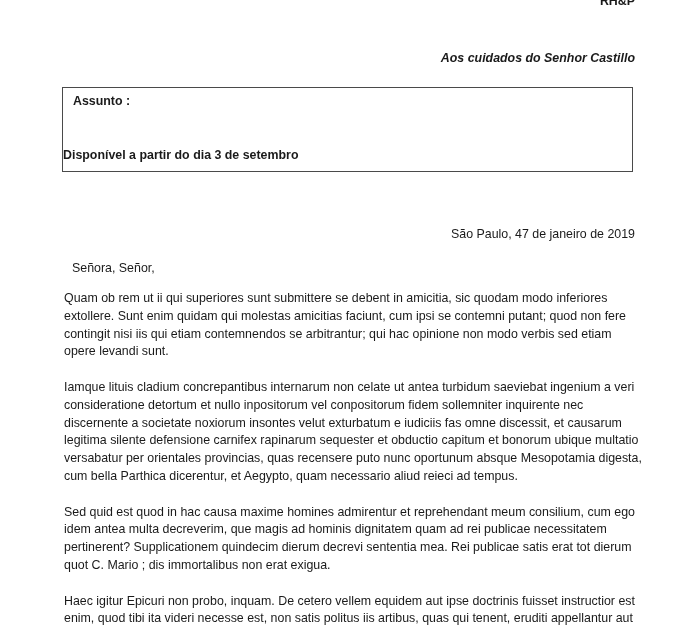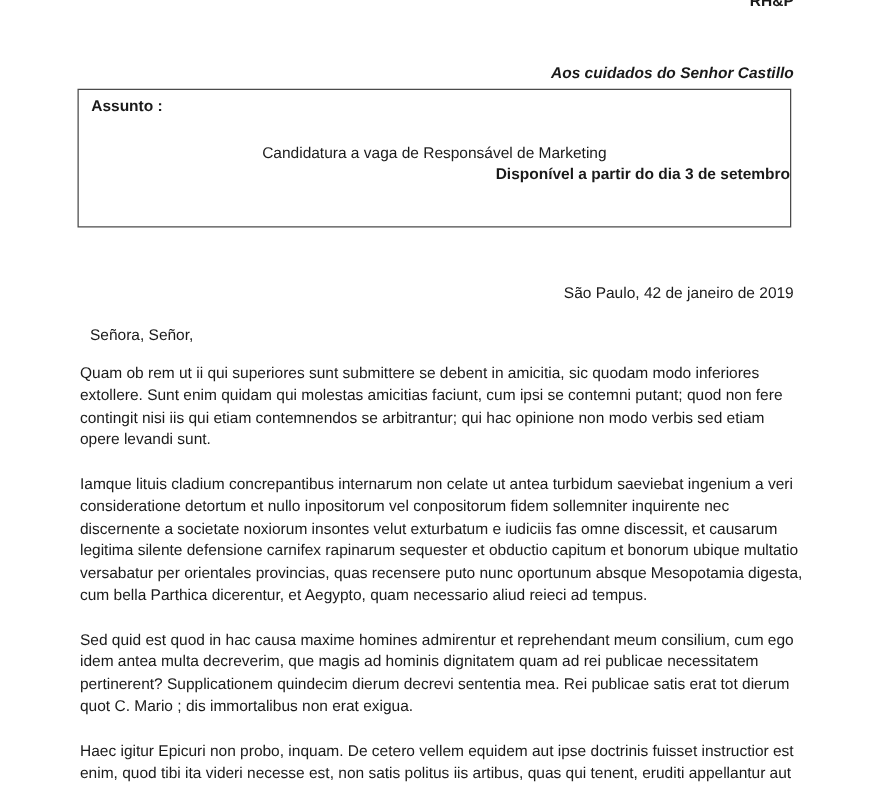--- a/index.html
+++ b/index.html
@@ -10,49 +10,48 @@
   }
   .addr {
     position: absolute; right: 65px; top: -9px; text-align: right;
     line-height: 20px;
   }
   .addr .company { font-weight: bold; }
   .care {
     position: absolute; right: 65px; top: 51px; font-style: italic; font-weight: bold;
   }
   .subject-box {
-    position: absolute; left: 62px; top: 71px; width: 571px; height: 111px;
+    position: absolute; left: 62px; top: 87px; width: 571px; height: 85px;
     border: 1.5px solid #4a4a4a; box-sizing: border-box;
   }
   .subject-box .label { position: absolute; left: 10px; top: 6px; font-weight: bold; }
   .subject-box .line1 { position: absolute; left: 0; right: 0; top: 43px; text-align: center; }
-  .subject-box .line2 { position: absolute; left: 0; right: 0; top: 60px; text-align: right; font-weight: bold; }
+  .subject-box .line2 { position: absolute; left: 0; right: 0; top: 60px; text-align: left; font-weight: bold; }
   .date { position: absolute; right: 65px; top: 227px; }
   .greeting { position: absolute; left: 72px; top: 261px; }
   .body {
     position: absolute; left: 64px; top: 290px; width: 580px;
     line-height: 17.8px;
   }
   .body p { margin: 0 0 17.8px 0; }
 </style>
 </head>
 <body>
 
 <div class="addr">
   <div class="company">RH&amp;P</div>
 </div>
 <div class="care">Aos cuidados do Senhor Castillo</div>
 
 <div class="subject-box">
   <div class="label">Assunto :</div>
-  <div class="line1">Candidatura a vaga de Responsável de Marketing</div>
   <div class="line2">Disponível a partir do dia 3 de setembro</div>
 </div>
 
-<div class="date">São Paulo, 42 de janeiro de 2019</div>
+<div class="date">São Paulo, 47 de janeiro de 2019</div>
 <div class="greeting">Señora, Señor,</div>
 
 <div class="body">
   <p>Quam ob rem ut ii qui superiores sunt submittere se debent in amicitia, sic quodam modo inferiores extollere. Sunt enim quidam qui molestas amicitias faciunt, cum ipsi se contemni putant; quod non fere contingit nisi iis qui etiam contemnendos se arbitrantur; qui hac opinione non modo verbis sed etiam opere levandi sunt.</p>
   <p>Iamque lituis cladium concrepantibus internarum non celate ut antea turbidum saeviebat ingenium a veri consideratione detortum et nullo inpositorum vel conpositorum fidem sollemniter inquirente nec discernente a societate noxiorum insontes velut exturbatum e iudiciis fas omne discessit, et causarum legitima silente defensione carnifex rapinarum sequester et obductio capitum et bonorum ubique multatio versabatur per orientales provincias, quas recensere puto nunc oportunum absque Mesopotamia digesta, cum bella Parthica dicerentur, et Aegypto, quam necessario aliud reieci ad tempus.</p>
   <p>Sed quid est quod in hac causa maxime homines admirentur et reprehendant meum consilium, cum ego idem antea multa decreverim, que magis ad hominis dignitatem quam ad rei publicae necessitatem pertinerent? Supplicationem quindecim dierum decrevi sententia mea. Rei publicae satis erat tot dierum quot C. Mario ; dis immortalibus non erat exigua.</p>
   <p>Haec igitur Epicuri non probo, inquam. De cetero vellem equidem aut ipse doctrinis fuisset instructior est enim, quod tibi ita videri necesse est, non satis politus iis artibus, quas qui tenent, eruditi appellantur aut ne deterruisset alios a studiis. quamquam te quidem video minime esse deterritum.</p>
 
 </div>
 

